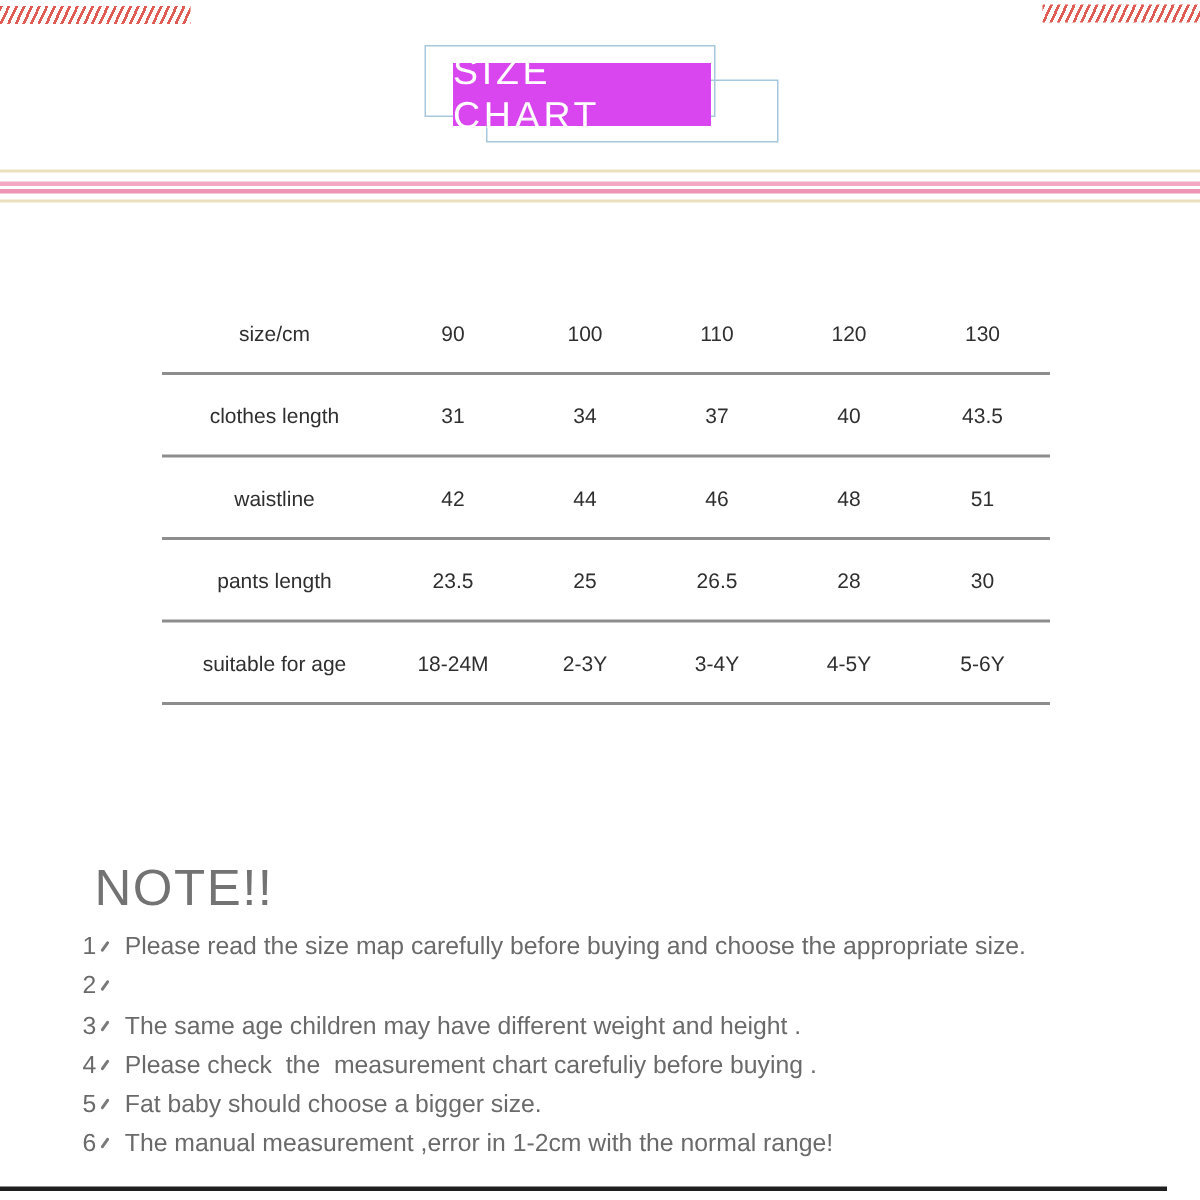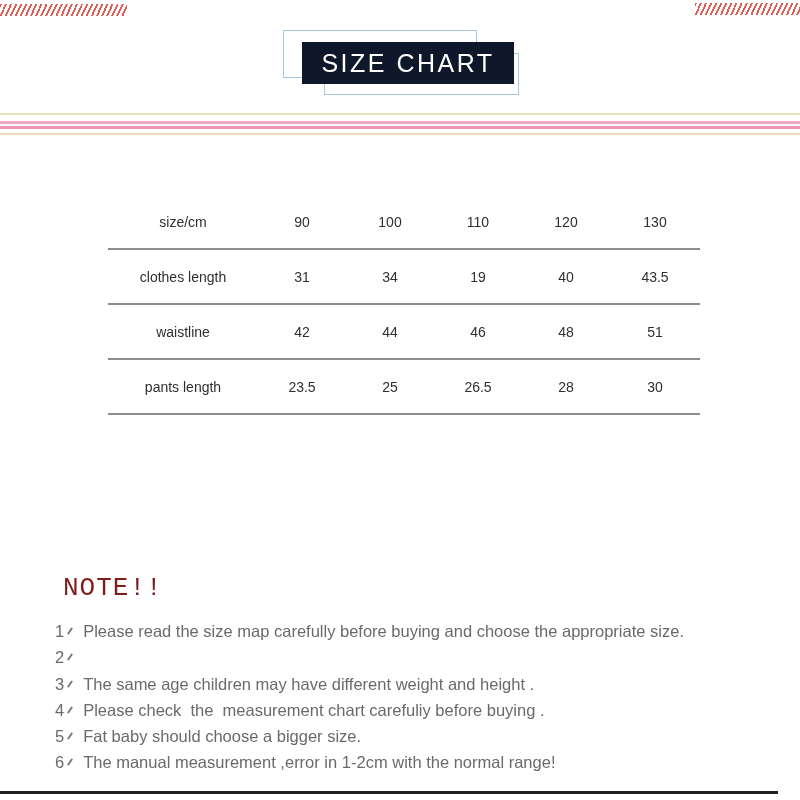--- a/index.html
+++ b/index.html
@@ -13,22 +13,22 @@
     position:absolute;height:12px;opacity:.9;
     background:repeating-linear-gradient(115deg,#db4a41 0 1.8px,transparent 1.8px 4.6px);
   }
   .corner-scribble.left{left:0;top:4px;width:127px;}
   .corner-scribble.right{left:695px;top:3px;width:105px;}
   
   .blue-outline{position:absolute;border:1px solid #a6c7dc;background:transparent;z-index:1;}
   .blue-outline.a{left:283px;top:30px;width:192px;height:46px;}
   .blue-outline.b{left:324px;top:53px;width:193px;height:40px;}
   .banner{
-    position:absolute;left:302px;top:42px;width:212px;height:42px;z-index:2;
-    background:#0f172a;display:flex;align-items:center;justify-content:center;
+    position:absolute;left:302px;top:42px;width:172px;height:42px;z-index:2;
+    background:#d946ef;display:flex;align-items:center;justify-content:center;
   }
   .banner-title{
     color:#ffffff;font-size:25px;font-weight:400;letter-spacing:2.5px;
   }
   
   .stripe{position:absolute;left:0;width:800px;}
   .stripe.tan1{top:113px;height:2px;background:#ebdfbd;}
   .stripe.pink1{top:121px;height:2.5px;background:#f2a8c2;}
   .stripe.pink2{top:126px;height:3px;background:#ee95b6;}
   .stripe.tan2{top:133px;height:2px;background:#ebdfbd;}
@@ -38,22 +38,22 @@
     border-collapse:collapse;table-layout:fixed;
   }
   table.size-table td{
     height:53px;border-bottom:2px solid #8d8d8d;
     text-align:center;vertical-align:middle;
     font-size:14px;color:#2f2f2f;padding:0;
   }
   
   .note-heading{
     position:absolute;left:63px;top:573px;
-    font-family:Liberation Mono, monospace;
-    font-size:26px;color:#7f1d1d;letter-spacing:1px;
+    font-family:Liberation Sans, sans-serif;
+    font-size:34px;color:#737373;letter-spacing:1px;
   }
   .note-list{position:absolute;left:55px;top:620px;width:720px;}
   .note-item{display:flex;align-items:flex-start;height:26.3px;}
   .note-num{font-size:16.5px;color:#6a6a6a;line-height:22px;}
   .enum-tick{
     display:inline-block;width:2px;height:8px;background:#7a7a7a;
     transform:rotate(35deg);border-radius:1px;margin:7px 12px 0 5px;flex:none;
   }
   .note-text{font-size:16.5px;color:#6a6a6a;line-height:22px;white-space:pre-wrap;}
   
@@ -91,39 +91,47 @@
       <td>90</td>
       <td>100</td>
       <td>110</td>
       <td>120</td>
       <td>130</td>
     </tr>
     <tr>
       <td>clothes length</td>
       <td>31</td>
       <td>34</td>
-      <td>19</td>
+      <td>37</td>
       <td>40</td>
       <td>43.5</td>
     </tr>
     <tr>
       <td>waistline</td>
       <td>42</td>
       <td>44</td>
       <td>46</td>
       <td>48</td>
       <td>51</td>
     </tr>
     <tr>
       <td>pants length</td>
       <td>23.5</td>
       <td>25</td>
       <td>26.5</td>
       <td>28</td>
       <td>30</td>
+    </tr>
+    <tr>
+      <td>suitable for age</td>
+      <td>18-24M</td>
+      <td>2-3Y</td>
+      <td>3-4Y</td>
+      <td>4-5Y</td>
+      <td>5-6Y</td>
     </tr>
   </tbody>
 </table>
 
 <div class="note-heading">NOTE!!</div>
 
 <div class="note-list">
   <div class="note-item">
     <span class="note-num">1</span>
     <span class="enum-tick"></span>

